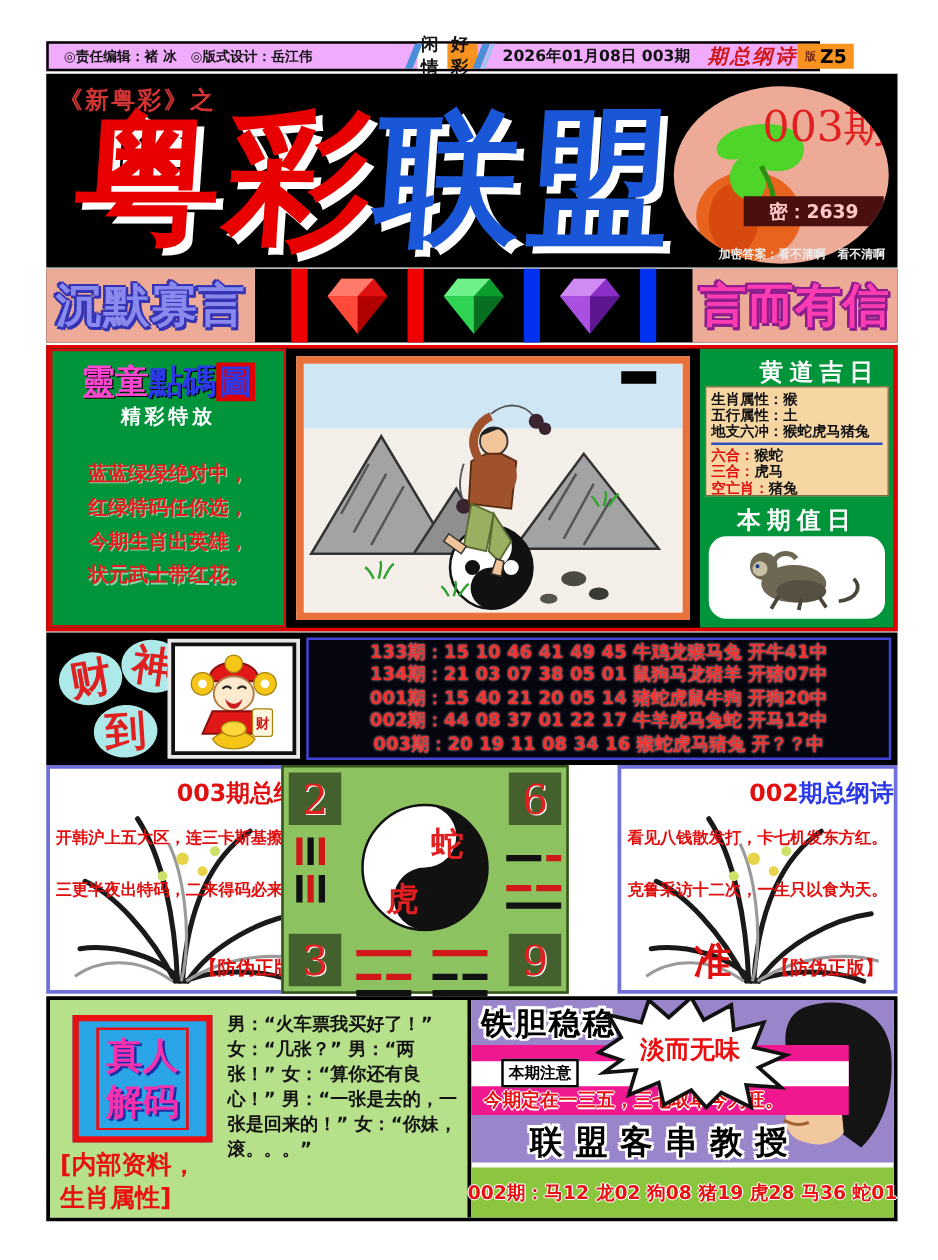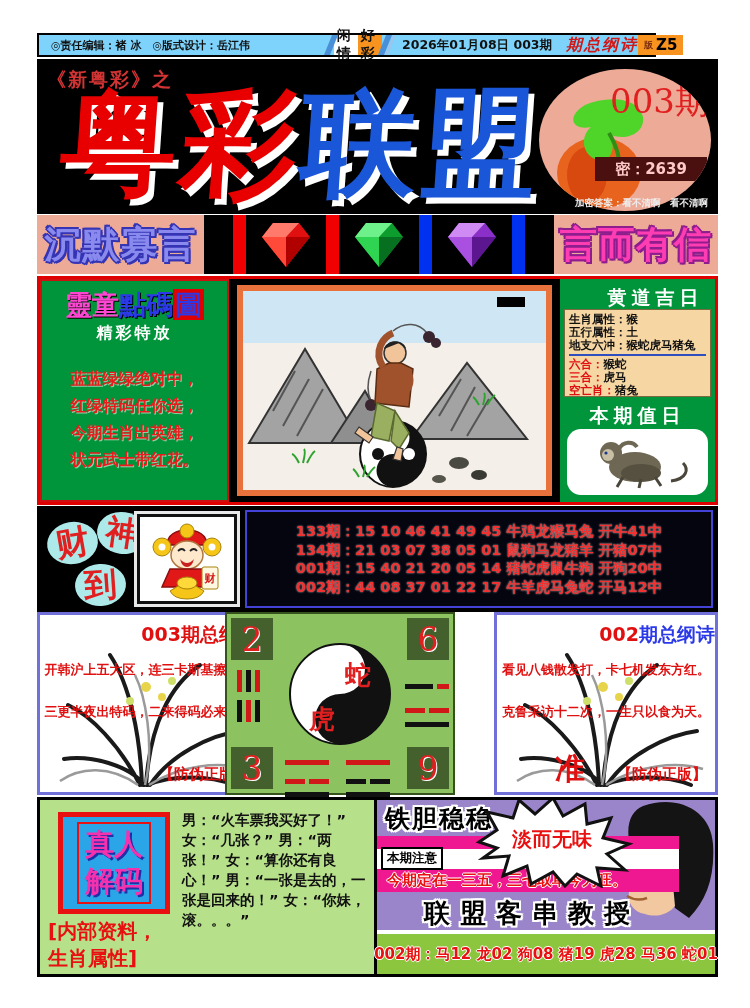--- a/index.html
+++ b/index.html
@@ -1,21 +1,21 @@
 <!DOCTYPE html>
 <html><head>
 <meta charset="utf-8">
 <style>
   html,body{margin:0;padding:0;}
   body{width:750px;height:1008px;background:#ffffff;position:relative;
        font-family:"DejaVu Sans",sans-serif;overflow:hidden;}
   .abs{position:absolute;}
   
   .topbar{left:37px;top:33px;width:619px;height:24px;border:2px solid #000;
-          background:#7dd3fc;display:flex;align-items:center;box-sizing:border-box;}
+          background:#f0abfc;display:flex;align-items:center;box-sizing:border-box;}
   .editors{font-size:11px;font-weight:bold;color:#111;margin-left:12px;white-space:nowrap;}
   .tab{display:flex;align-items:stretch;height:20px;margin-left:78px;}
   .tab .stripe{width:9px;background:#4a90d9;transform:skewX(-22deg);}
   .tab .stripe.thin{width:4px;background:#9cc4ec;margin-left:2px;}
   .tab .seg{display:flex;align-items:center;font-size:14px;font-weight:bold;color:#111;padding:0 3px;}
   .tab .seg.white{background:#fff;}
   .tab .seg.orange{background:#f7931e;}
   .dateline{font-size:12.5px;font-weight:bold;color:#111;margin-left:10px;white-space:nowrap;}
   .papername{font-family:"DejaVu Serif",serif;font-style:italic;font-weight:bold;
              font-size:16px;color:#d01818;letter-spacing:2px;margin-left:14px;white-space:nowrap;}
@@ -102,21 +102,21 @@
   .jm-box .t{font-size:29px;font-weight:900;color:#f531ae;line-height:37px;
              text-shadow:2px 2px 0 #1f2fa8;white-space:nowrap;}
   .jm-note{left:8px;top:118px;color:#e81010;font-size:20px;font-weight:900;line-height:27px;}
   .joke{left:142px;top:10px;width:186px;color:#111;font-size:14.5px;font-weight:bold;line-height:20px;}
   .tiedan{left:337px;top:0;width:338px;height:174px;}
   .td-purple{left:0;top:0;width:338px;height:130px;background:#9a85cb;overflow:hidden;}
   .td-title{left:8px;top:2px;font-size:25px;font-weight:900;color:#000;letter-spacing:2px;
     text-shadow:2px 0 #fff,-2px 0 #fff,0 2px #fff,0 -2px #fff,2px 2px #fff,-2px -2px #fff,2px -2px #fff,-2px 2px #fff;}
   .td-pink{left:0;top:36px;width:302px;height:56px;background:#f01890;}
   .td-stripe{left:0;top:13px;width:302px;height:20px;background:#fff;}
-  .td-notelab{left:4px;top:11px;background:#fff;border:2px solid #000;padding:1px 4px;
+  .td-notelab{left:24px;top:11px;background:#fff;border:2px solid #000;padding:1px 4px;
               font-size:12.5px;font-weight:900;color:#000;white-space:nowrap;}
   .td-notice{left:10px;top:35px;color:#e81010;font-size:15px;font-weight:900;white-space:nowrap;
     text-shadow:1px 0 #fff,-1px 0 #fff,0 1px #fff,0 -1px #fff;}
   .td-prof{left:0;top:96px;width:310px;text-align:center;font-size:26px;font-weight:900;color:#000;
     letter-spacing:10px;white-space:nowrap;
     text-shadow:2px 0 #fff,-2px 0 #fff,0 2px #fff,0 -2px #fff,2px 2px #fff,-2px -2px #fff,2px -2px #fff,-2px 2px #fff;}
   .td-burst{left:92px;top:-4px;width:166px;height:92px;}
   .td-burst .txt{left:0;top:30px;width:166px;text-align:center;color:#e81010;font-size:20px;font-weight:900;}
   .td-green{left:0;top:134px;width:338px;height:40px;background:#8cc63e;display:flex;
             align-items:center;justify-content:center;}
@@ -290,20 +290,21 @@
       <text x="70" y="65" text-anchor="middle" font-size="11" fill="#d01818" font-weight="bold">财</text>
       <path d="M30 74 q17 -14 34 0 q-4 8 -17 8 q-13 0 -17 -8 z" fill="#f5c518" stroke="#a8820a"></path>
       <ellipse cx="47" cy="66" rx="10" ry="6" fill="#ffd83a" stroke="#a8820a"></ellipse>
     </svg>
   </div>
   <div class="abs cs-box">
     <div class="cs-row">133期：15 10 46 41 49 45 牛鸡龙猴马兔 开牛41中</div>
     <div class="cs-row">134期：21 03 07 38 05 01 鼠狗马龙猪羊 开猪07中</div>
     <div class="cs-row">001期：15 40 21 20 05 14 猪蛇虎鼠牛狗 开狗20中</div>
     <div class="cs-row">002期：44 08 37 01 22 17 牛羊虎马兔蛇 开马12中</div>
+    <div class="cs-row">003期：20 19 11 08 34 16 猴蛇虎马猪兔 开？？中</div>
   </div>
 </div>
 
 <div class="abs poem" style="left:37px;top:612px;">
   <svg class="abs" style="left:10px;top:20px;" width="200" height="160" viewBox="0 0 200 160">
     <path d="M90 150 C70 110 40 80 18 70 M92 150 C90 100 80 50 60 20 M96 150 C100 90 120 50 150 30 M100 150 C120 120 160 100 190 96 M94 150 C80 130 40 120 14 124 M98 150 C120 140 160 140 184 150" stroke="#1a1a1a" stroke-width="4" fill="none" stroke-linecap="round"></path>
     <path d="M88 150 C60 130 30 132 10 146 M95 150 C105 110 95 60 85 40 M99 150 C130 130 170 126 196 134" stroke="#9a9a9a" stroke-width="2.5" fill="none"></path>
     <circle cx="96" cy="52" r="5" fill="#e8d44a"></circle>
       <circle cx="112" cy="62" r="4" fill="#e8d44a"></circle>
     <circle cx="80" cy="66" r="4" fill="#cfe06a"></circle>

